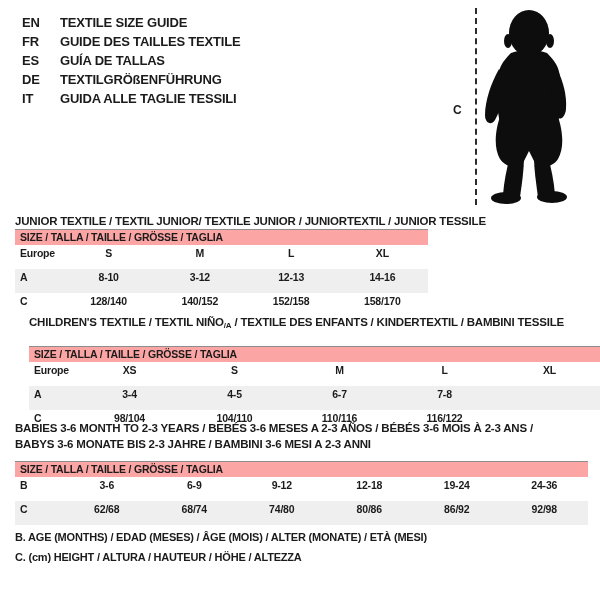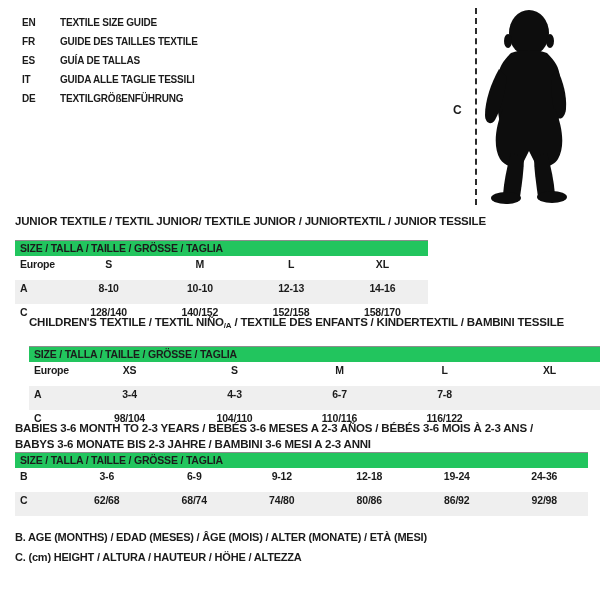--- a/index.html
+++ b/index.html
@@ -4,45 +4,45 @@
 <style>
   html,body { margin:0; padding:0; background:#ffffff; }
   .page {
     position:relative; width:600px; height:600px; background:#ffffff;
     font-family:"Liberation Sans", sans-serif; font-weight:700; color:#1b1b1b;
     overflow:hidden;
   }
 
   
   .lang-block { position:absolute; left:22px; top:13px; }
-  .lang-row { display:flex; line-height:19px; font-size:10px; letter-spacing:-0.2px; }
+  .lang-row { display:flex; line-height:19px; font-size:13px; letter-spacing:-0.2px; }
   .lang-code { width:38px; flex:none; }
   .lang-label { white-space:nowrap; }
 
   
   .figure { position:absolute; left:440px; top:0; width:160px; height:215px; }
   .measure-line { position:absolute; left:35px; top:8px; height:197px; width:0; border-left:2px dashed #2b2b2b; }
   .height-marker { position:absolute; left:13px; top:103px; font-size:12px; }
   .baby-svg { position:absolute; left:43px; top:5px; }
 
   
   .section { position:absolute; left:15px; }
   .sec-title { font-size:11.5px; letter-spacing:-0.2px; white-space:nowrap; }
   .sec-title sub.sz { font-size:8px; vertical-align:-2px; }
   .sec-junior { top:215px; width:413px; }
-  .sec-junior .sec-title { margin-bottom:13px; }
+  .sec-junior .sec-title { margin-bottom:2px; }
   .sec-children { top:316px; width:573px;margin-left:14px; }
   .sec-children .sec-title { margin-bottom:16px; }
   .sec-babies { top:420px; width:573px; }
   .sec-babies .sec-title { line-height:16px; }
-  .sec-babies .titles { }
+  .sec-babies .titles { margin-bottom:9px; }
 
   
   .size-bar {
-    background:#22c55e; border-top:1px solid #8d8d8d;
+    background:#fca5a5; border-top:1px solid #8d8d8d;
     height:16px; line-height:15px; padding-left:5px; box-sizing:border-box;
     font-size:10.5px; letter-spacing:-0.2px;
   }
   .t-row { display:grid; height:24px; line-height:16px; font-size:10.5px; letter-spacing:-0.2px; }
   .sec-junior .t-row { grid-template-columns:48px repeat(4,1fr); }
   .sec-children .t-row { grid-template-columns:48px repeat(5,1fr); }
   .sec-babies .t-row { grid-template-columns:48px repeat(6,1fr); }
   .t-cell { text-align:center; overflow:hidden; white-space:nowrap; }
   .t-label { text-align:left; padding-left:5px; }
   .shaded { background:#efefef; }
@@ -63,26 +63,26 @@
     </div>
     <div class="lang-row">
       <span class="lang-code">FR</span>
       <span class="lang-label">GUIDE DES TAILLES TEXTILE</span>
     </div>
     <div class="lang-row">
       <span class="lang-code">ES</span>
       <span class="lang-label">GUÍA DE TALLAS</span>
     </div>
     <div class="lang-row">
+      <span class="lang-code">DE</span>
+      <span class="lang-label">TEXTILGRÖßENFÜHRUNG</span>
+    </div>
+    <div class="lang-row">
       <span class="lang-code">IT</span>
       <span class="lang-label">GUIDA ALLE TAGLIE TESSILI</span>
-    </div>
-    <div class="lang-row">
-      <span class="lang-code">DE</span>
-      <span class="lang-label">TEXTILGRÖßENFÜHRUNG</span>
     </div>
   </div>
 
   <div class="figure">
     <span class="height-marker">C</span>
     <div class="measure-line"></div>
     <svg class="baby-svg" width="96" height="200" viewBox="0 0 96 200" fill="#0d0d0d" xmlns="http://www.w3.org/2000/svg">
       <ellipse cx="46" cy="28" rx="20" ry="23"></ellipse>
       <ellipse cx="25" cy="36" rx="4" ry="7"></ellipse>
       <ellipse cx="67" cy="36" rx="4" ry="7"></ellipse>
@@ -104,21 +104,21 @@
       <div class="t-row">
         <span class="t-cell t-label">Europe</span>
         <span class="t-cell">S</span>
         <span class="t-cell">M</span>
         <span class="t-cell">L</span>
         <span class="t-cell">XL</span>
       </div>
       <div class="t-row shaded">
         <span class="t-cell t-label">A</span>
         <span class="t-cell">8-10</span>
-        <span class="t-cell">10-10</span>
+        <span class="t-cell">3-12</span>
         <span class="t-cell">12-13</span>
         <span class="t-cell">14-16</span>
       </div>
       <div class="t-row">
         <span class="t-cell t-label">C</span>
         <span class="t-cell">128/140</span>
         <span class="t-cell">140/152</span>
         <span class="t-cell">152/158</span>
         <span class="t-cell">158/170</span>
       </div>
@@ -133,21 +133,21 @@
         <span class="t-cell t-label">Europe</span>
         <span class="t-cell">XS</span>
         <span class="t-cell">S</span>
         <span class="t-cell">M</span>
         <span class="t-cell">L</span>
         <span class="t-cell">XL</span>
       </div>
       <div class="t-row shaded">
         <span class="t-cell t-label">A</span>
         <span class="t-cell">3-4</span>
-        <span class="t-cell">4-3</span>
+        <span class="t-cell">4-5</span>
         <span class="t-cell">6-7</span>
         <span class="t-cell">7-8</span>
       </div>
       <div class="t-row">
         <span class="t-cell t-label">C</span>
         <span class="t-cell">98/104</span>
         <span class="t-cell">104/110</span>
         <span class="t-cell">110/116</span>
         <span class="t-cell">116/122</span>
       </div>

